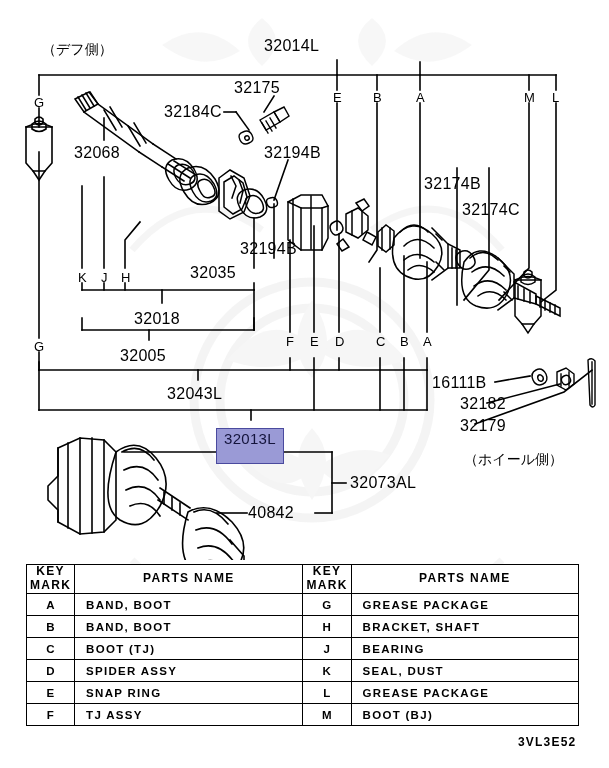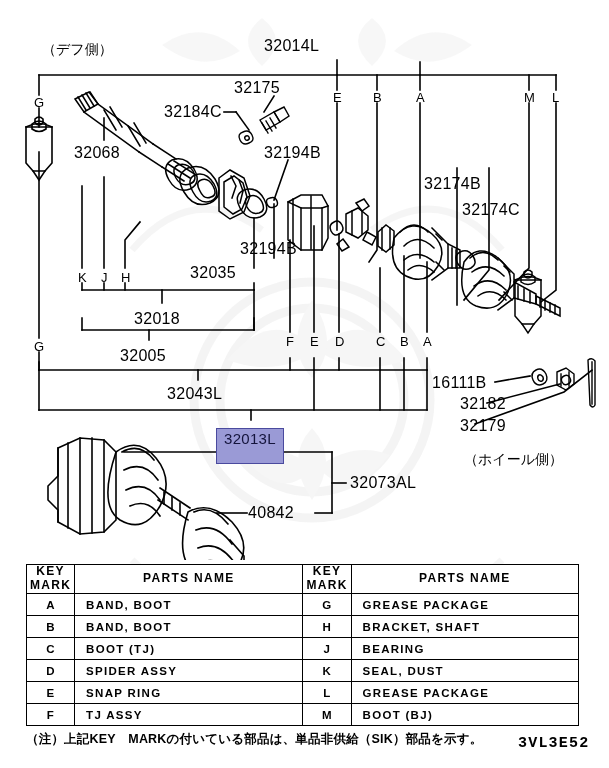--- a/index.html
+++ b/index.html
@@ -128,22 +128,22 @@
     font-size: 12.5px;
     font-weight: bold;
     letter-spacing: 0.2px;
     white-space: nowrap;
     color: #000;
   }
   .dcode {
     position: absolute;
     left: 506px;
     top: 735px;
-    font-family: Liberation Mono, monospace;
-    font-size: 15px;
+    font-family: Liberation Sans, sans-serif;
+    font-size: 12px;
     font-weight: bold;
     letter-spacing: 1.2px;
     color: #000;
     text-align: right;
   }
 </style>
 </head>
 <body>
 
 <div id="page">
@@ -495,16 +495,15 @@
         <tr>
           <td class="km">F</td>
           <td class="pn">TJ ASSY</td>
           <td class="km">M</td>
           <td class="pn">BOOT (BJ)</td>
         </tr>
       </tbody>
     </table>
   </div>
 
-  <div class="note">（注）上記KEY　MARKの付いている部品は、単品非供給（SIK）部品を示す。</div>
   <div class="dcode">3VL3E52</div>
 
 </div>
 
 </body></html>

